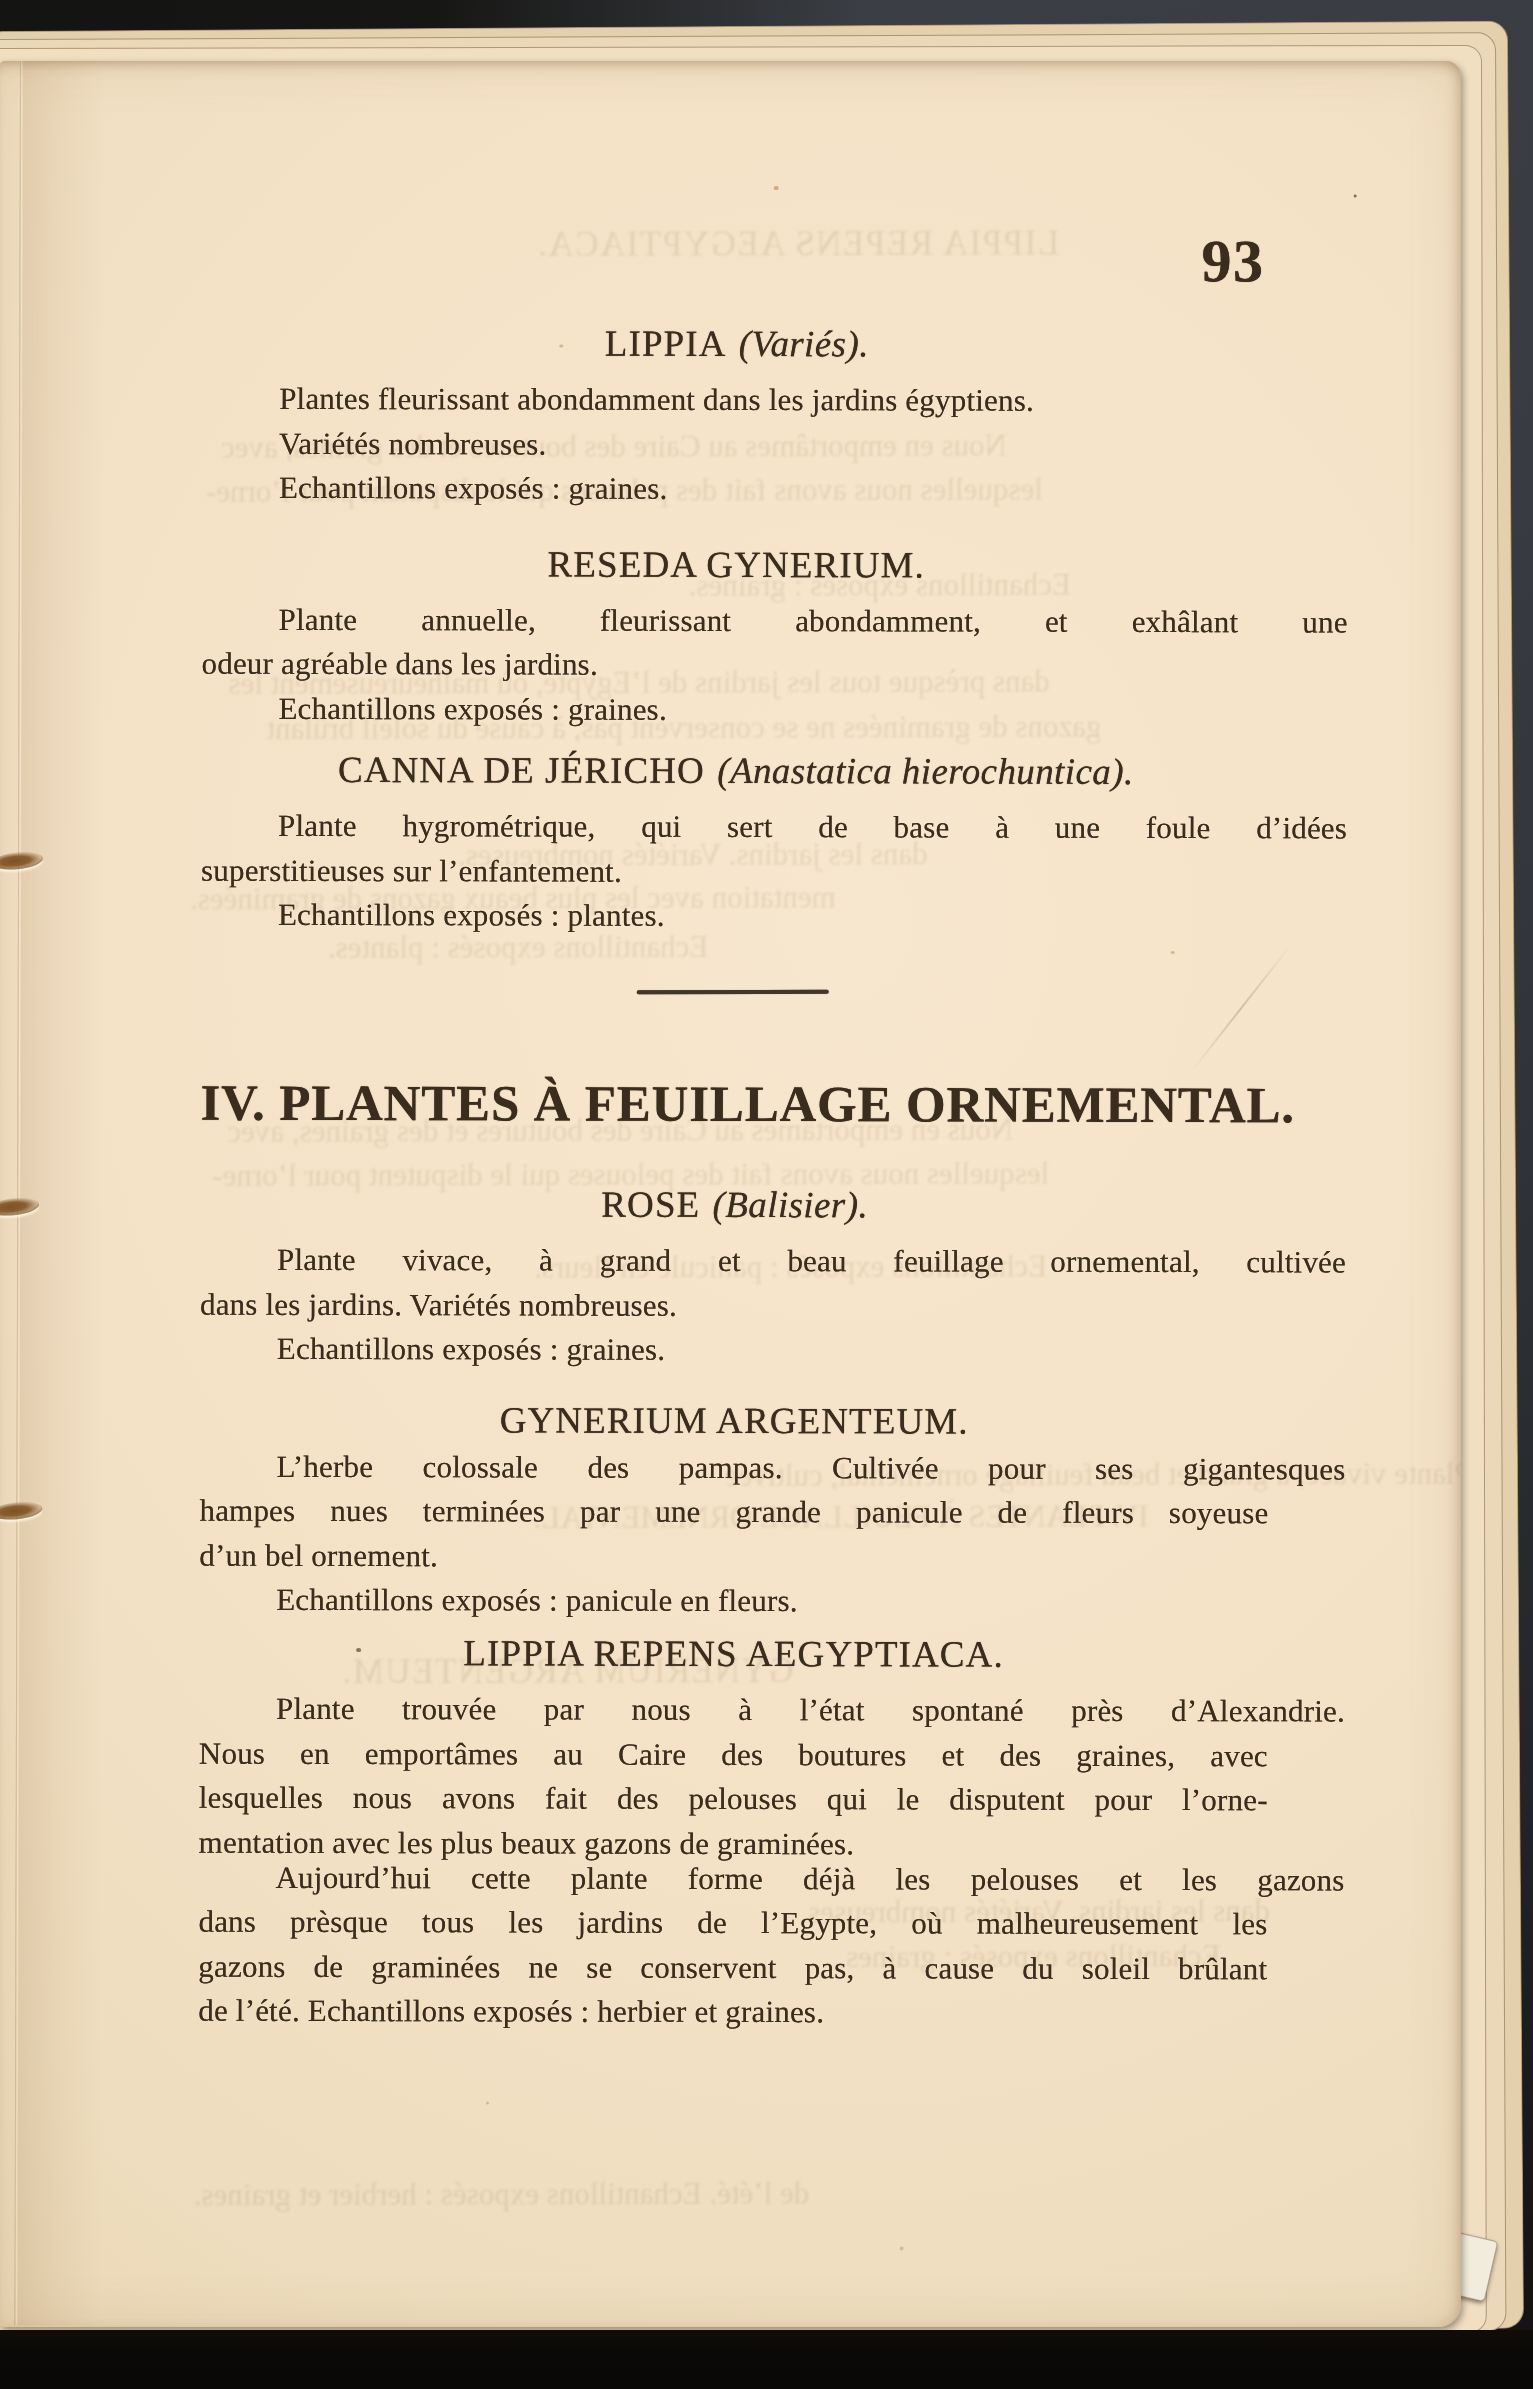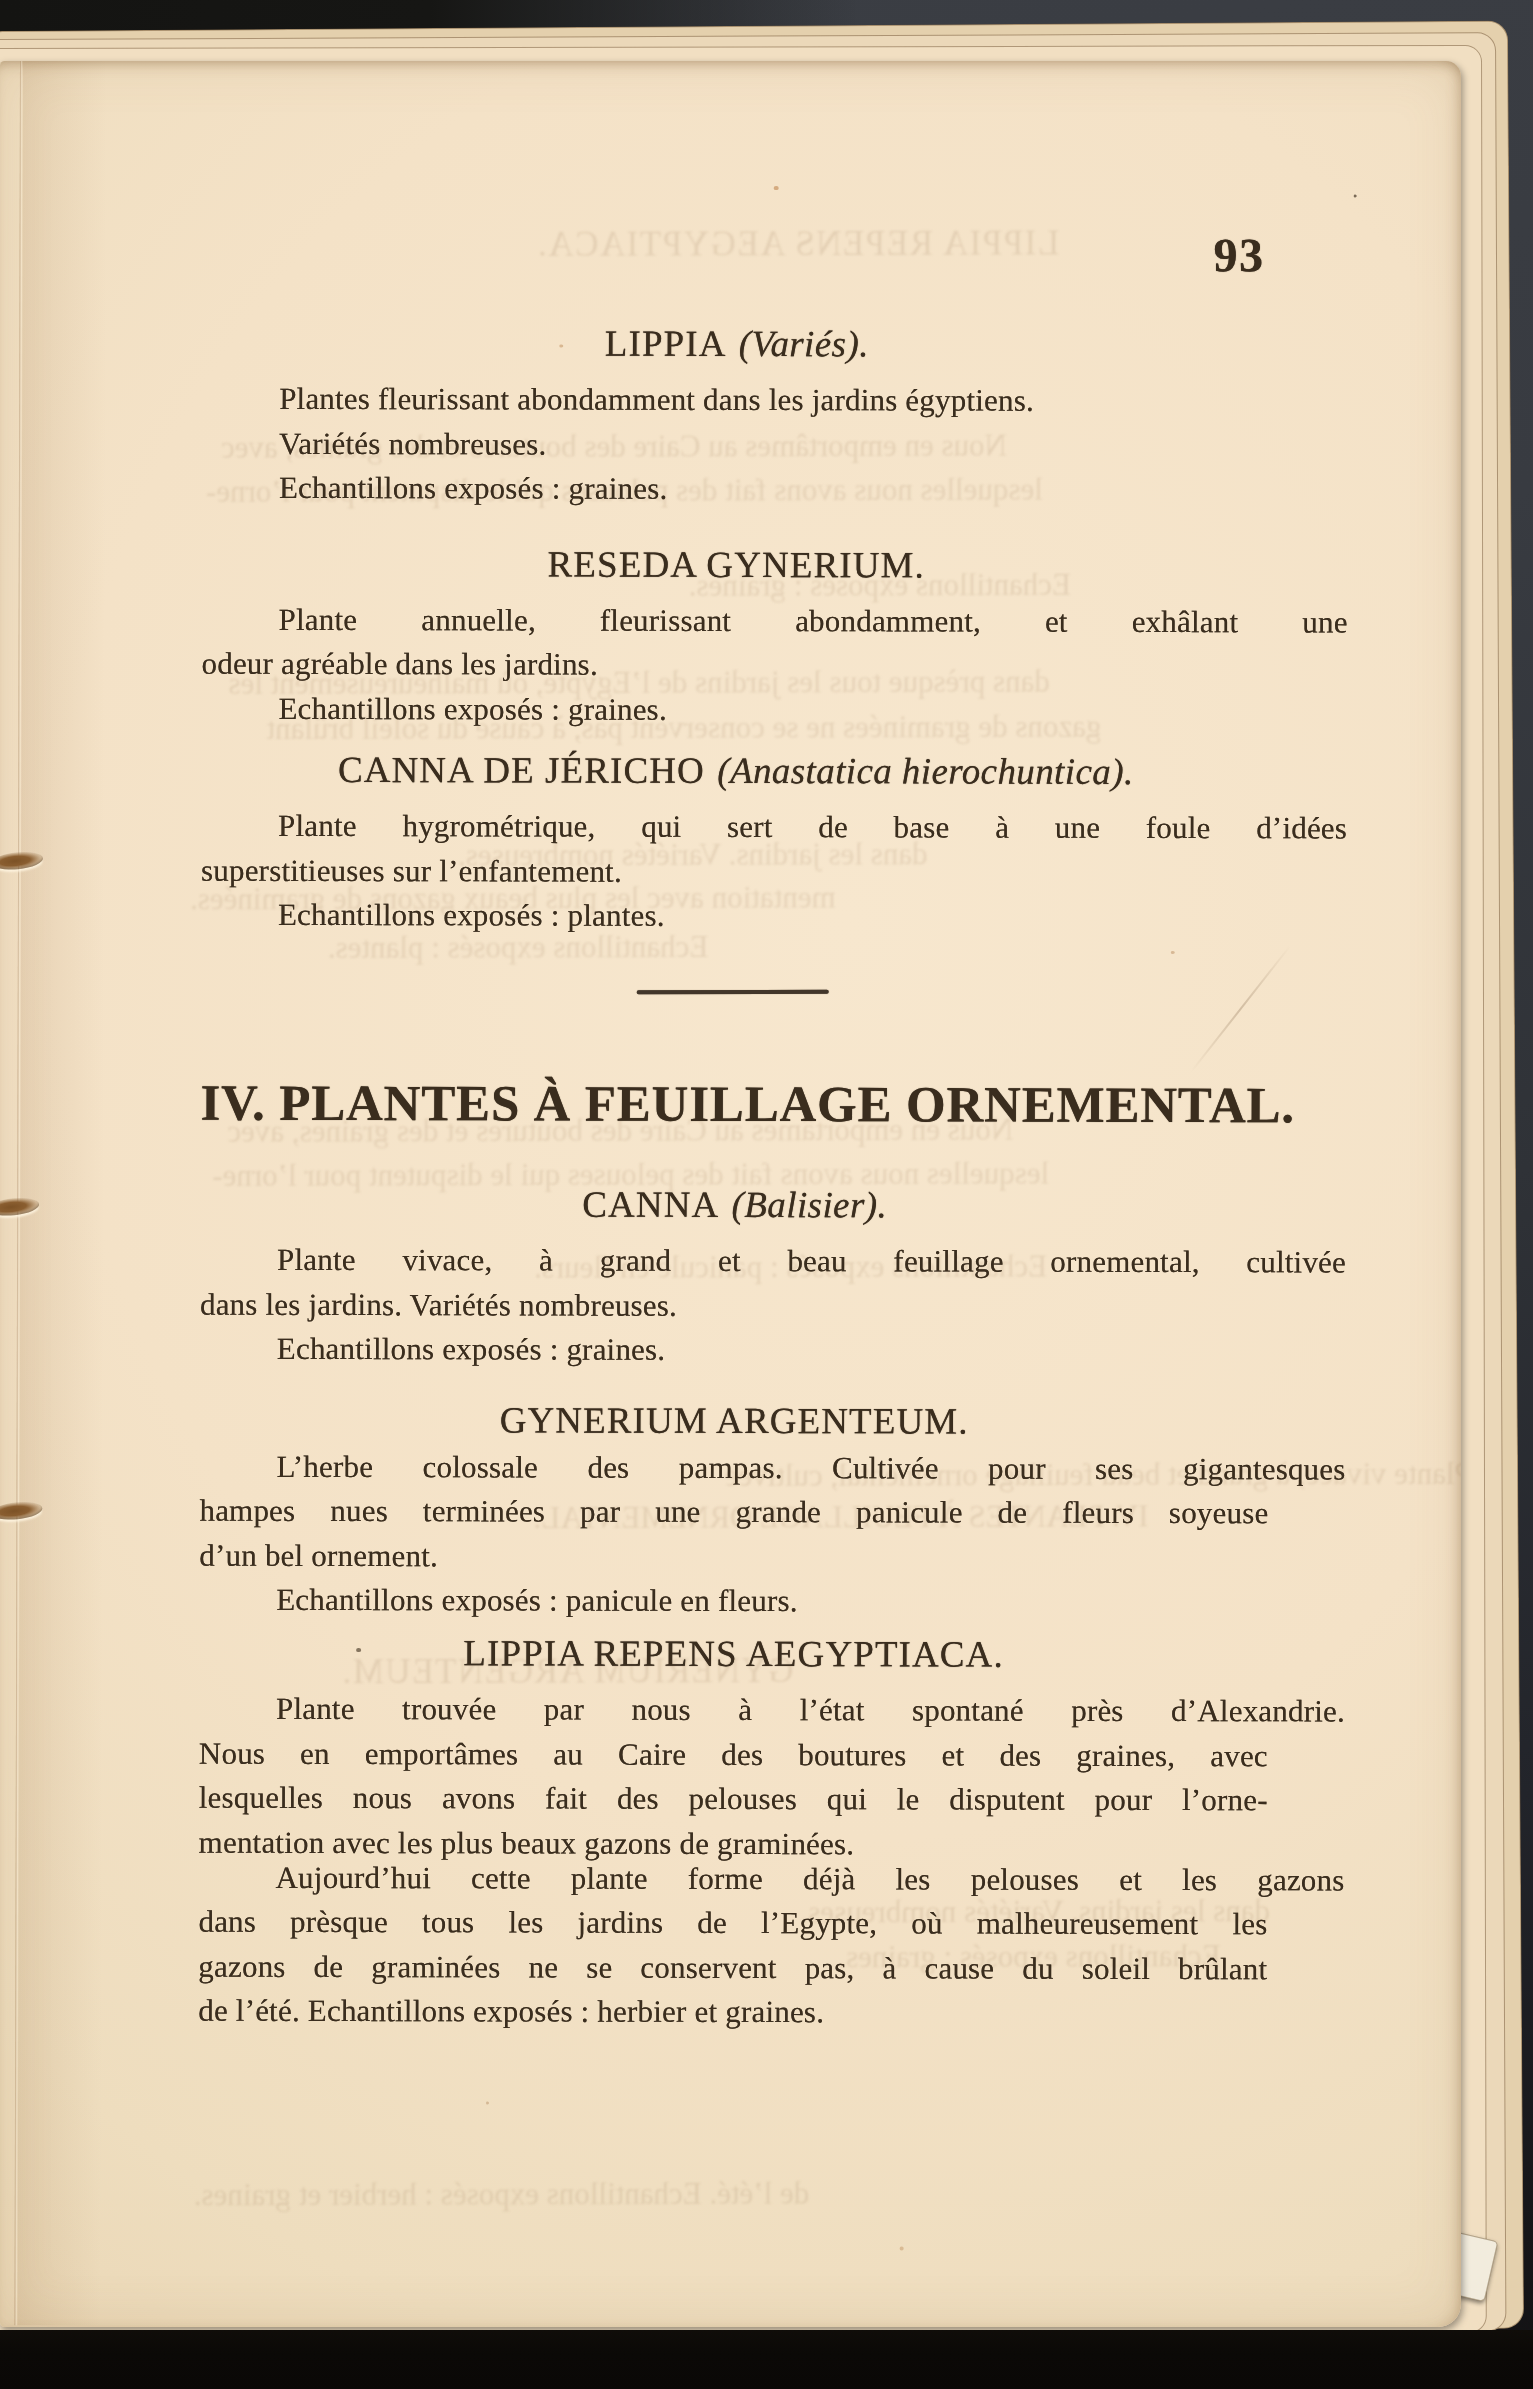--- a/index.html
+++ b/index.html
@@ -78,21 +78,21 @@
     text-shadow:0 0 0.8px rgba(50,38,24,.9);
   }
   .heading .it{font-style:italic;margin-left:12.3px;letter-spacing:0.4px;}
   .heading-major{
     position:absolute;left:203px;width:1069px;text-align:center;
     font-size:51px;font-weight:bold;letter-spacing:0.8px;white-space:nowrap;
     text-shadow:0 0 0.8px rgba(50,38,24,.85);
   }
   .pagenum{
     position:absolute;left:1073px;top:165px;width:192px;text-align:right;
-    font-size:48px;font-weight:bold;letter-spacing:1.5px;
+    font-size:60px;font-weight:bold;letter-spacing:1.5px;
     text-shadow:0 0 0.8px rgba(50,38,24,.9);
   }
   .rule{
     position:absolute;left:639px;top:929px;width:192px;height:3.8px;
     background:#42362a;border-radius:2.3px;transform:rotate(-0.3deg);
     box-shadow:0 0 0.8px rgba(60,45,30,.8);
   }
   
   .ghost{
     position:absolute;white-space:nowrap;
@@ -156,21 +156,21 @@
     </div>
     <div class="line ind just" style="top:748px">Plante hygrométrique, qui sert de base à une foule d’idées</div>
     <div class="line" style="top:793px">superstitieuses sur l’enfantement.</div>
     <div class="line ind" style="top:837px">Echantillons exposés : plantes.</div>
 
     <div class="rule"></div>
 
     <div class="heading-major" style="top:1014px">IV. PLANTES À FEUILLAGE ORNEMENTAL.</div>
 
     <div class="heading" style="top:1122px">
-      <span>CANNA</span><span class="it">(Balisier).</span>
+      <span>ROSE</span><span class="it">(Balisier).</span>
     </div>
     <div class="line ind just" style="top:1182px">Plante vivace, à grand et beau feuillage ornemental, cultivée</div>
     <div class="line" style="top:1227px">dans les jardins. Variétés nombreuses.</div>
     <div class="line ind" style="top:1271px">Echantillons exposés : graines.</div>
 
     <div class="heading" style="top:1338px">
       <span>GYNERIUM ARGENTEUM.</span>
     </div>
     <div class="line ind just" style="top:1389px">L’herbe colossale des pampas.  Cultivée pour ses gigantesques</div>
     <div class="line just" style="top:1433px">hampes nues terminées par une grande panicule de fleurs soyeuse</div>

